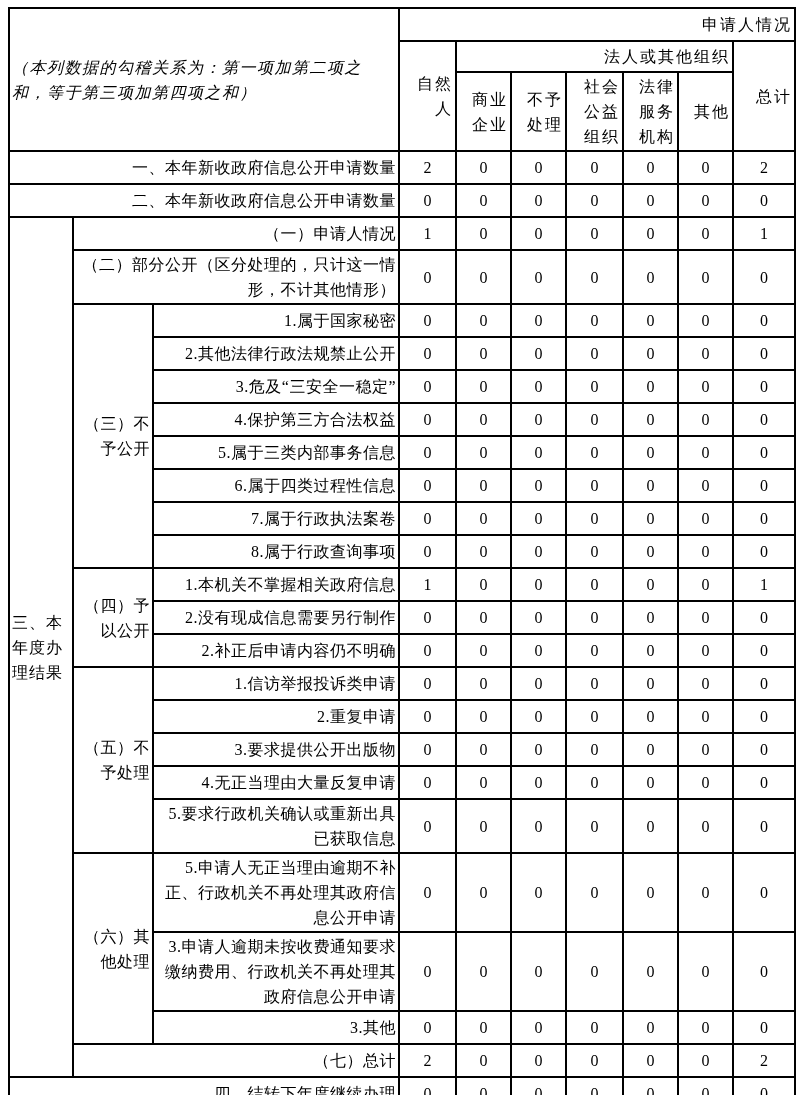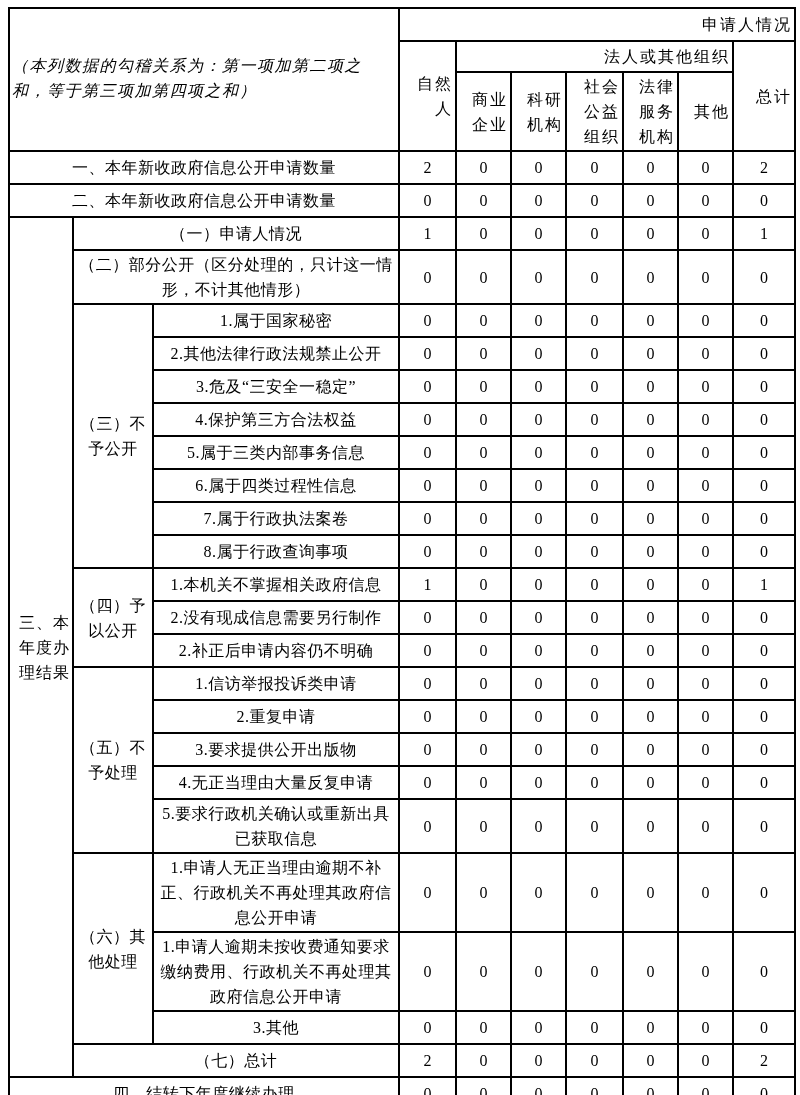--- a/index.html
+++ b/index.html
@@ -39,31 +39,30 @@
     line-height: 24px;
     padding: 1px 1px;
   }
   td.note {
     font-style: italic;
     letter-spacing: 1.5px;
     line-height: 30px;
     padding: 2px 8px;
     vertical-align: middle;
     text-align: left;
-    font-family: Liberation Mono, monospace;
   }
   td.lbl {
-    text-align: center;
+    text-align: right;
     letter-spacing: 0.5px;
   }
   td.top  { padding-left: 7px; }
   td.sub  { padding-left: 9px; padding-right: 4px; }
   td.item { padding-left: 4px;  padding-right: 2px; }
   td.vlabel {
-    text-align: right;
+    text-align: left;
     letter-spacing: 1px;
     line-height: 26px;
     padding: 1px 3px;
   }
   td.num {
     text-align: center;
     font-size: 17px;
   }
 </style>
 </head>
@@ -88,21 +87,21 @@
     <td class="note" colspan="3" rowspan="3">（本列数据的勾稽关系为：第一项加第二项之和，等于第三项加第四项之和）</td>
     <td class="head" colspan="7">申请人情况</td>
   </tr>
   <tr class="hr2">
     <td class="head" rowspan="2">自然人</td>
     <td class="head" colspan="5">法人或其他组织</td>
     <td class="head" rowspan="2">总计</td>
   </tr>
   <tr class="hr3">
     <td class="head">商业企业</td>
-    <td class="head">科研机构</td>
+    <td class="head">不予处理</td>
     <td class="head">社会公益组织</td>
     <td class="head">法律服务机构</td>
     <td class="head">其他</td>
   </tr>
 
   <tr>
     <td class="lbl top" colspan="3">一、本年新收政府信息公开申请数量</td>
   <td class="num">2</td>
         <td class="num">0</td>
         <td class="num">0</td>
@@ -307,31 +306,31 @@
         <td class="num">0</td>
         <td class="num">0</td>
         <td class="num">0</td>
         <td class="num">0</td>
         <td class="num">0</td>
         <td class="num">0</td>
       </tr>
 
   <tr class="t76">
     <td class="lbl sub" rowspan="3">（六）其他处理</td>
-    <td class="lbl item">1.申请人无正当理由逾期不补正、行政机关不再处理其政府信息公开申请</td>
+    <td class="lbl item">5.申请人无正当理由逾期不补正、行政机关不再处理其政府信息公开申请</td>
   <td class="num">0</td>
         <td class="num">0</td>
         <td class="num">0</td>
         <td class="num">0</td>
         <td class="num">0</td>
         <td class="num">0</td>
         <td class="num">0</td>
       </tr>
   <tr class="t76">
-    <td class="lbl item">1.申请人逾期未按收费通知要求缴纳费用、行政机关不再处理其政府信息公开申请</td>
+    <td class="lbl item">3.申请人逾期未按收费通知要求缴纳费用、行政机关不再处理其政府信息公开申请</td>
   <td class="num">0</td>
         <td class="num">0</td>
         <td class="num">0</td>
         <td class="num">0</td>
         <td class="num">0</td>
         <td class="num">0</td>
         <td class="num">0</td>
       </tr>
   <tr>
     <td class="lbl item">3.其他</td>

